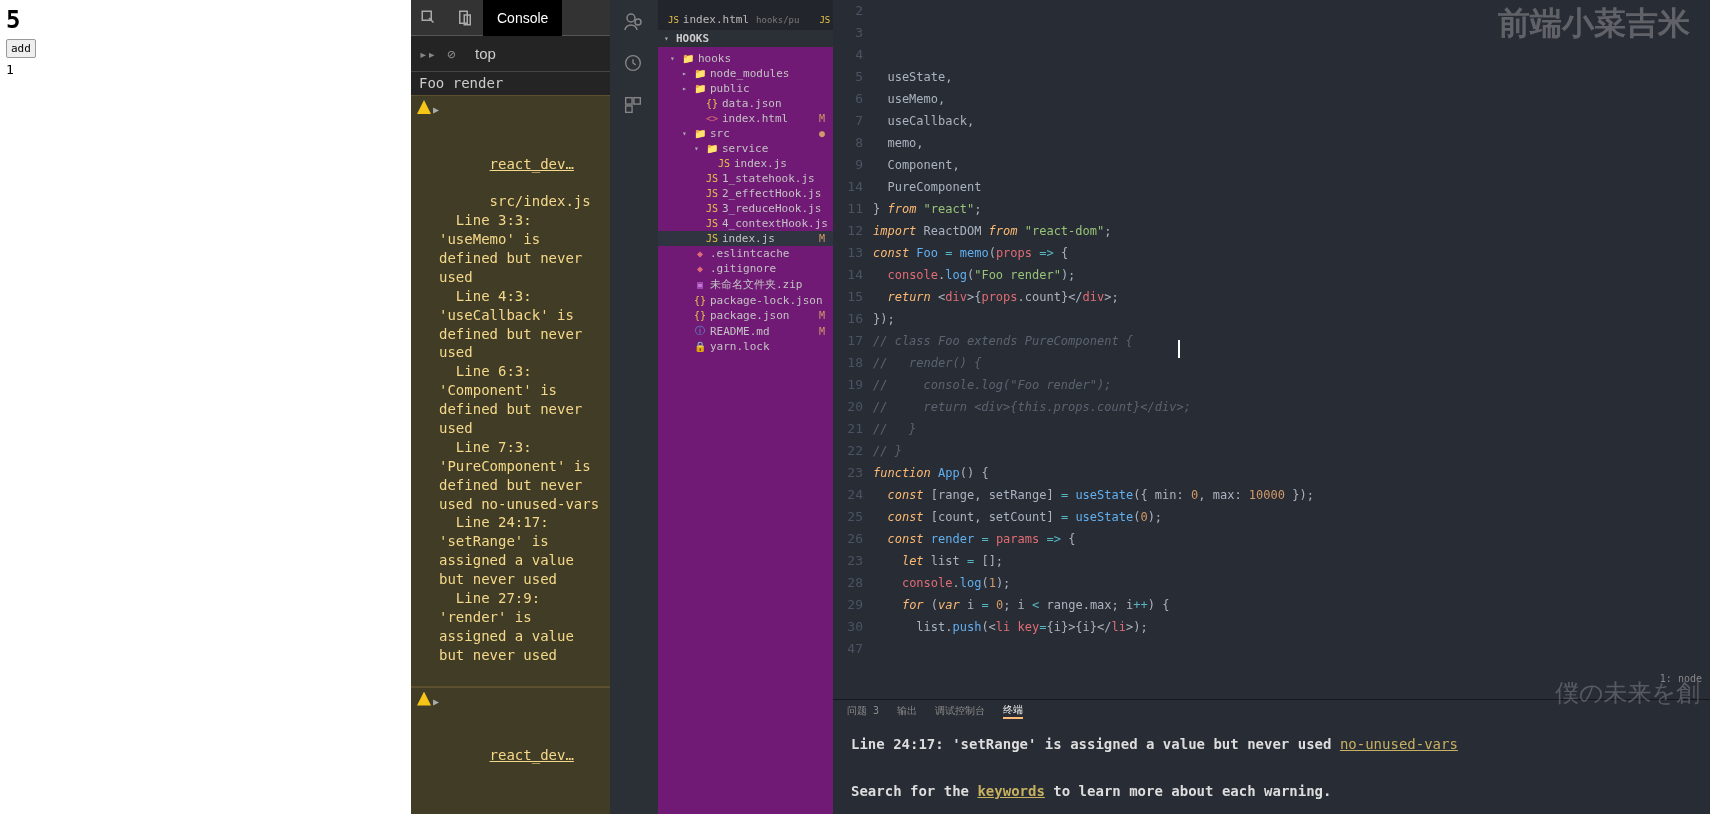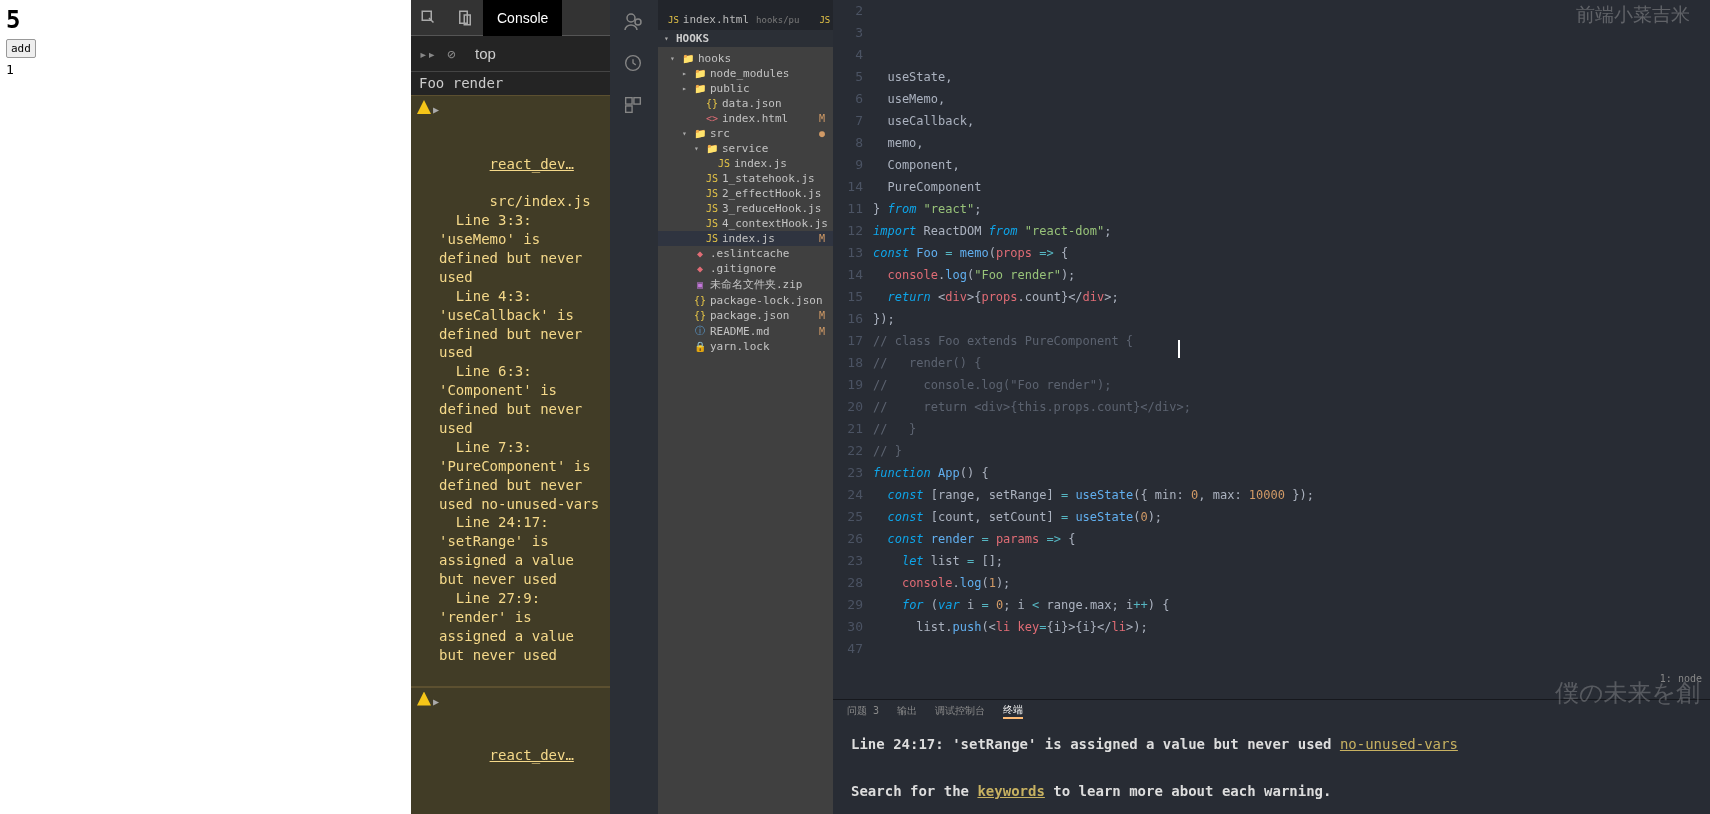--- a/index.html
+++ b/index.html
@@ -20,21 +20,21 @@
 .console-body { flex: 1; overflow: hidden; font-size: 14px; line-height: 1.35; }
 .console-line { padding: 2px 8px; color: #ccc; white-space: pre-wrap; word-break: break-all; }
 .console-warn { background: #413c26; color: #f5d98a; border-top: 1px solid #5c5030; border-bottom: 1px solid #5c5030; padding: 2px 8px 2px 28px; position: relative; white-space: pre-wrap; }
 .console-warn .warn-icon { position: absolute; left: 6px; top: 4px; width: 14px; height: 14px; background: #f5c518; clip-path: polygon(50% 0, 100% 100%, 0 100%); }
 .console-warn .tri { position: absolute; left: 22px; top: 7px; color: #aaa; font-size: 10px; }
 .console-warn .link { text-decoration: underline; }
 
 .vscode { flex: 1; height: 100%; display: flex; background: #1e2024; color: #ccc; }
 .activity-bar { width: 48px; background: #2b2f36; display: flex; flex-direction: column; align-items: center; padding-top: 10px; gap: 18px; }
 .activity-bar .aicon { width: 24px; height: 24px; color: #858585; }
-.explorer { width: 175px; background: #404040; font-size: 11px; color: #c3c3c3; overflow: hidden; }
+.explorer { width: 175px; background: #701a75; font-size: 11px; color: #c3c3c3; overflow: hidden; }
 .tabs-row { height: 30px; display: flex; align-items: flex-end; background: #22252b; font-size: 11px; overflow: hidden; }
 .file-tab { padding: 4px 10px; color: #bbb; white-space: nowrap; display: flex; align-items: center; gap: 4px; }
 .file-tab .js-ico { color: #e6c547; font-size: 9px; }
 .file-tab .path { color: #7a7a7a; font-size: 9px; margin-left: 3px; }
 .explorer-tree { padding: 4px 0; }
 .tree-row { display: flex; align-items: center; padding: 1px 4px; gap: 4px; white-space: nowrap; }
 .tree-row.selected { background: #2f3440; }
 .tree-indent { display: inline-block; }
 .chev { color: #aaa; font-size: 8px; width: 8px; }
 .ico { width: 12px; text-align: center; font-size: 10px; }
@@ -45,38 +45,38 @@
 .ico.md { color: #5c9fd6; }
 .ico.git { color: #e06c75; }
 .ico.zip { color: #c678dd; }
 .ico.lock { color: #aaa; }
 .m-badge { margin-left: auto; margin-right: 4px; color: #d19a66; font-size: 10px; }
 
 .editor-area { flex: 1; display: flex; flex-direction: column; background: #282c34; position: relative; }
 .editor-scroll { flex: 1; display: flex; overflow: hidden; position: relative; }
 .gutter { width: 40px; text-align: right; padding-right: 10px; color: #4b5363; font-size: 13px; line-height: 22px; padding-top: 0; user-select: none; }
 .code { flex: 1; font-size: 12px; line-height: 22px; white-space: pre; color: #abb2bf; position: relative; }
-.kw { color: #0ea5e9; font-style: italic; }
+.kw { color: #fdba74; font-style: italic; }
 .fn { color: #61afef; }
 .str { color: #98c379; }
 .num { color: #d19a66; }
 .id { color: #e06c75; }
-.cm { color: #5c6370; }
+.cm { color: #5c6370; font-style: italic; }
 .op { color: #56b6c2; }
 .p { color: #abb2bf; }
 .tag { color: #e06c75; }
 .cursor { position: absolute; width: 2px; height: 18px; background: #fff; }
 .bottom-tabs { height: 24px; display: flex; align-items: center; gap: 18px; padding: 0 14px; font-size: 10px; color: #8a8a8a; border-top: 1px solid #16181d; }
 .bottom-tabs .bt.active { color: #eee; border-bottom: 2px solid #fdba74; }
 .terminal { padding: 10px 18px; font-size: 14px; color: #ddd; background: #282c34; line-height: 1.7; }
 .terminal .warn-line { color: #ddd; }
 .terminal .link { color: #c7b161; text-decoration: underline; }
 .terminal .b { font-weight: bold; }
 .status-right { position: absolute; right: 8px; bottom: 130px; font-size: 10px; color: #888; }
-.watermark1 { position: absolute; top: 2px; right: 20px; font-size: 19px; color: rgba(200,200,200,0.35); font-family: "Microsoft YaHei", sans-serif; pointer-events: none; font-weight: normal; }
+.watermark1 { position: absolute; top: 2px; right: 20px; font-size: 32px; color: rgba(200,200,200,0.35); font-family: "Microsoft YaHei", sans-serif; pointer-events: none; font-weight: bold; }
 .watermark2 { position: absolute; bottom: 105px; right: 10px; font-size: 24px; color: rgba(200,200,200,0.3); font-family: "Microsoft YaHei", sans-serif; pointer-events: none; margin-top: 48px; }
 </style>
 </head>
 <body>
 
 <div class="browser-pane">
   <div class="big5">5</div>
   <button class="addbtn">add</button>
   <div class="one">1</div>
 </div>

